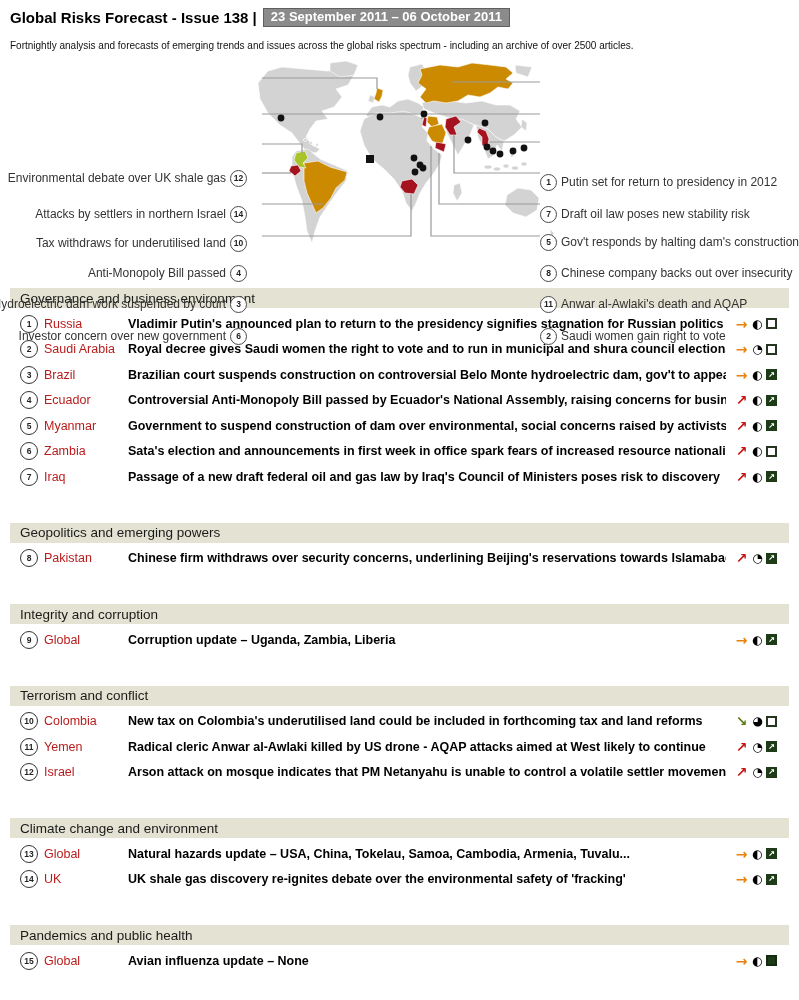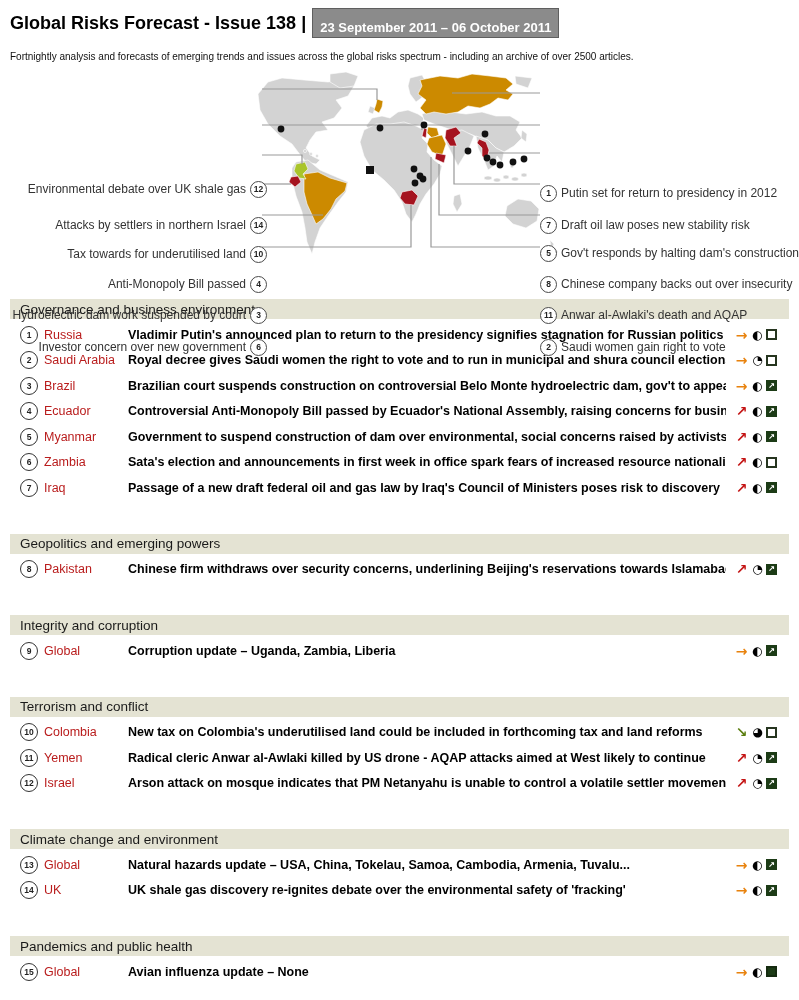--- a/index.html
+++ b/index.html
@@ -1,29 +1,29 @@
 <!DOCTYPE html>
 <html><head>
 <meta charset="utf-8">
 <style>
   html,body{margin:0;padding:0;background:#fff;}
   body{width:799px;height:1000px;overflow:hidden;font-family:"Liberation Sans",sans-serif;color:#111;position:relative;}
   .page{padding:8px 10px 0 10px;}
 
   
   .hdr{display:flex;align-items:center;gap:6px;}
-  .title{font-size:18px;font-weight:bold;color:#000;white-space:nowrap;}
-  .datebox{background:#8b8b8b;border:1px solid #5f5f5f;color:#fff;font-size:13px;font-weight:bold;padding:11px 7px 2px 7px;}
+  .title{font-size:15px;font-weight:bold;color:#000;white-space:nowrap;}
+  .datebox{background:#8b8b8b;border:1px solid #5f5f5f;color:#fff;font-size:13px;font-weight:bold;padding:0 7px 2px 7px;}
   .intro{margin-top:12px;font-size:10px;line-height:1.42;color:#111;width:755px;}
 
   
   .map-band{position:relative;height:215px;margin-top:8px;}
   .map-band svg{position:absolute;left:0;top:0;}
   .callout{position:absolute;display:flex;align-items:center;gap:4px;height:18px;}
-  .callout.left{right:522px;flex-direction:row;}
+  .callout.left{right:542px;flex-direction:row;}
   .callout.right{left:530px;flex-direction:row;}
   .c-label{font-size:12px;color:#333;white-space:nowrap;}
   .c-num{width:15px;height:15px;border:1.5px solid #4a4a4a;border-radius:50%;background:#fff;
          display:inline-flex;align-items:center;justify-content:center;
          font-size:8.5px;font-weight:bold;color:#222;flex:0 0 auto;}
 
   
   .section{margin-top:33px;}
   .section.first{margin-top:12px;}
   .section-bar{background:#e4e3d3;height:20px;display:flex;align-items:center;
@@ -138,21 +138,21 @@
 
     <div class="callout left" style="top:108px">
       <span class="c-label">Environmental debate over UK shale gas</span>
       <span class="c-num">12</span>
     </div>
     <div class="callout left" style="top:144px">
       <span class="c-label">Attacks by settlers in northern Israel</span>
       <span class="c-num">14</span>
     </div>
     <div class="callout left" style="top:173px">
-      <span class="c-label">Tax towards for underutilised land</span>
+      <span class="c-label">Tax withdraws for underutilised land</span>
       <span class="c-num">10</span>
     </div>
     <div class="callout left" style="top:203px">
       <span class="c-label">Anti-Monopoly Bill passed</span>
       <span class="c-num">4</span>
     </div>
     <div class="callout left" style="top:234px">
       <span class="c-label">Hydroelectric dam work suspended by court</span>
       <span class="c-num">3</span>
     </div>

